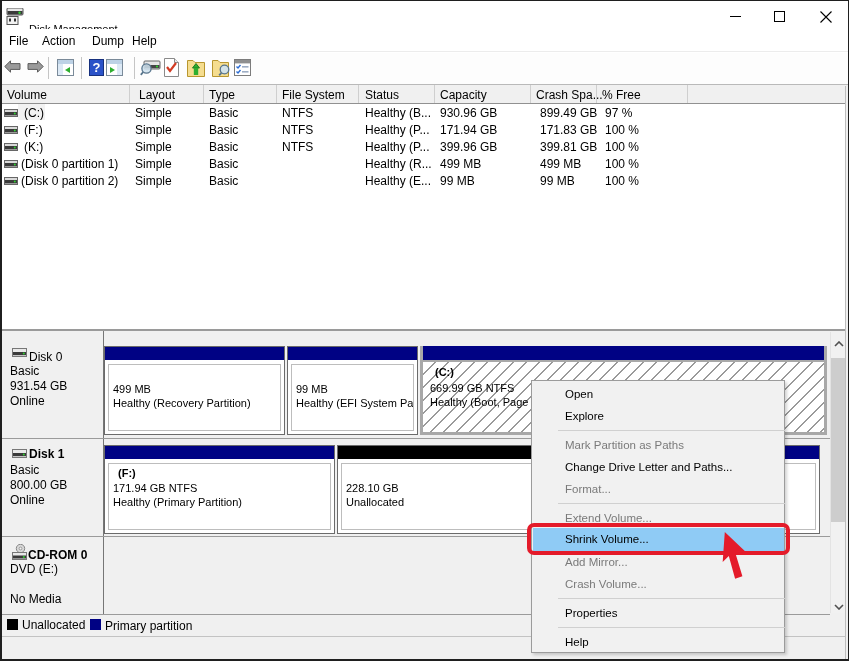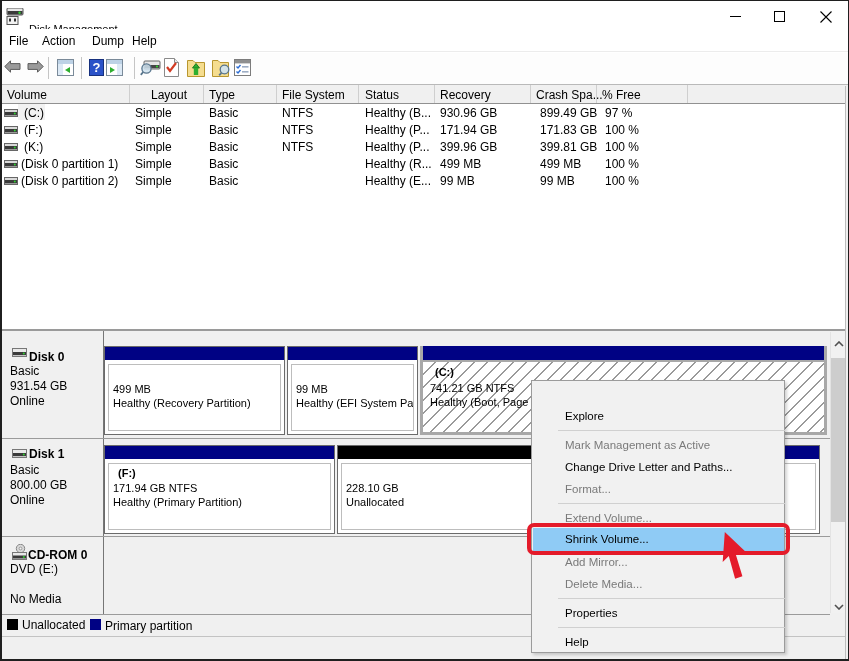--- a/index.html
+++ b/index.html
@@ -128,25 +128,25 @@
   <rect x="1" y="1" width="15" height="3.4" fill="#8f8f8f"></rect>
   <path d="M2.5,7.5 L4,9 L6.5,6" stroke="#2b6cd4" stroke-width="1.4" fill="none"></path>
   <path d="M2.5,12.5 L4,14 L6.5,11" stroke="#2b6cd4" stroke-width="1.4" fill="none"></path>
   <rect x="8" y="7" width="6.5" height="1.6" fill="#9dadc4"></rect>
   <rect x="8" y="12" width="6.5" height="1.6" fill="#9dadc4"></rect>
  </svg>
 </div>
 
 <div class="lhead">
  <span class="cell" style="left:6px">Volume</span>
- <span class="cell" style="left:150px">Layout</span>
+ <span class="cell" style="left:138px">Layout</span>
  <span class="cell" style="left:208px">Type</span>
  <span class="cell" style="left:281px">File System</span>
  <span class="cell" style="left:364px">Status</span>
- <span class="cell" style="left:439px">Recovery</span>
+ <span class="cell" style="left:439px">Capacity</span>
  <span class="cell" style="left:535px">Crash Spa...</span>
  <span class="cell" style="left:601px">% Free</span>
  <div class="vsep" style="left:128px"></div>
  <div class="vsep" style="left:202px"></div>
  <div class="vsep" style="left:275px"></div>
  <div class="vsep" style="left:357px"></div>
  <div class="vsep" style="left:433px"></div>
  <div class="vsep" style="left:529px"></div>
  <div class="vsep" style="left:595px"></div>
  <div class="vsep" style="left:686px"></div>
@@ -238,21 +238,21 @@
  <div class="hline" style="top:107px"></div>
  <div class="hline" style="top:205px"></div>
  <div class="hline" style="top:283px"></div>
 
  <div class="dlabel" style="top:14px;height:93px">
   <svg class="abs" style="left:11px;top:3px" width="15" height="9" viewBox="0 0 15 9">
    <rect x="0.5" y="0.5" width="14" height="8" fill="#e9e9e9" stroke="#777"></rect>
    <rect x="1" y="4" width="13" height="3.2" fill="#3a3a3a"></rect>
    <circle cx="11.8" cy="5.6" r="1" fill="#2fd12f"></circle>
   </svg>
-  <span class="t" style="left:28px;top:5px;font-weight:bold">Disk 0</span>
+  <span class="t" style="left:28px;top:5px;font-weight:normal">Disk 0</span>
   <span class="t" style="left:9px;top:19px">Basic</span>
   <span class="t" style="left:9px;top:34px">931.54 GB</span>
   <span class="t" style="left:9px;top:49px">Online</span>
  </div>
 
  <div class="dlabel" style="top:111px;height:94px">
   <svg class="abs" style="left:11px;top:7px" width="15" height="9" viewBox="0 0 15 9">
    <rect x="0.5" y="0.5" width="14" height="8" fill="#e9e9e9" stroke="#777"></rect>
    <rect x="1" y="4" width="13" height="3.2" fill="#3a3a3a"></rect>
    <circle cx="11.8" cy="5.6" r="1" fill="#2fd12f"></circle>
@@ -286,21 +286,21 @@
   <div class="strip navy"></div>
   <div class="inner"></div>
   <div class="txt" style="top:36px;right:4px">99 MB</div>
   <div class="txt" style="top:50px;right:4px">Healthy (EFI System Par</div>
  </div>
 
  <div class="abs" style="left:419px;top:15px;width:407px;height:89px;background:#a8a8a8">
   <div class="abs" style="left:3px;top:0;right:3px;height:14px;background:#000284"></div>
   <div class="abs" style="left:3px;top:16px;right:3px;bottom:3px;background:repeating-linear-gradient(135deg,#fff 0px,#fff 8.2px,#9a9a9a 8.2px,#9a9a9a 9.2px)"></div>
   <div class="abs" style="left:15px;top:20px;font-size:11px;font-weight:bold">(C:)</div>
-  <div class="abs" style="left:10px;top:36px;font-size:11px">741.21 GB NTFS</div>
+  <div class="abs" style="left:10px;top:36px;font-size:11px">669.99 GB NTFS</div>
   <div class="abs" style="left:10px;top:50px;font-size:11px;white-space:nowrap">Healthy (Boot, Page File, Crash Dump, Pri</div>
  </div>
 
  <div class="part" style="left:103px;top:114px;width:231px;height:89px">
   <div class="strip navy"></div>
   <div class="inner"></div>
   <div class="txt" style="top:21px;left:13px;font-weight:bold">(F:)</div>
   <div class="txt" style="top:36px">171.94 GB NTFS</div>
   <div class="txt" style="top:50px">Healthy (Primary Partition)</div>
  </div>
@@ -328,30 +328,31 @@
  <div class="legend">
   <div class="abs" style="left:6px;top:4px;width:11px;height:11px;background:#000"></div>
   <span class="abs" style="left:21px;top:3px">Unallocated</span>
   <div class="abs" style="left:89px;top:4px;width:11px;height:11px;background:#000284"></div>
   <span class="abs" style="left:104px;top:4px">Primary partition</span>
  </div>
  <div class="statusbar"></div>
 </div>
 
 <div class="cmenu">
+ <div class="mi" style="top:2px">Open</div>
  <div class="mi" style="top:24px">Explore</div>
  <div class="msep" style="top:49px"></div>
- <div class="mi dis" style="top:53px">Mark Management as Active</div>
+ <div class="mi dis" style="top:53px">Mark Partition as Paths</div>
  <div class="mi" style="top:75px">Change Drive Letter and Paths...</div>
  <div class="mi dis" style="top:97px">Format...</div>
  <div class="msep" style="top:122px"></div>
  <div class="mi dis" style="top:126px">Extend Volume...</div>
  <div class="mi dis" style="top:170px">Add Mirror...</div>
  <div class="mi hilite" style="top:147px;height:23px;line-height:23px">Shrink Volume...</div>
- <div class="mi dis" style="top:192px">Delete Media...</div>
+ <div class="mi dis" style="top:192px">Crash Volume...</div>
  <div class="msep" style="top:217px"></div>
  <div class="mi" style="top:221px">Properties</div>
  <div class="msep" style="top:246px"></div>
  <div class="mi" style="top:250px">Help</div>
 </div>
 
 <div class="redbox"></div>
 <svg class="abs" style="left:715px;top:525px;z-index:70" width="40" height="60" viewBox="0 0 40 60">
  <polygon points="9.8,7 7.7,36.9 13.8,30.9 20.1,53.7 27.4,51.3 20.5,28.5 30.6,26.7" fill="#e41b2a"></polygon>
 </svg>

